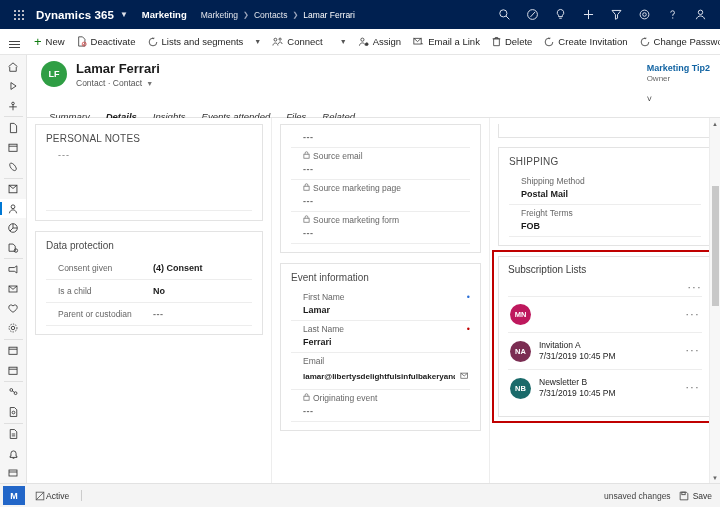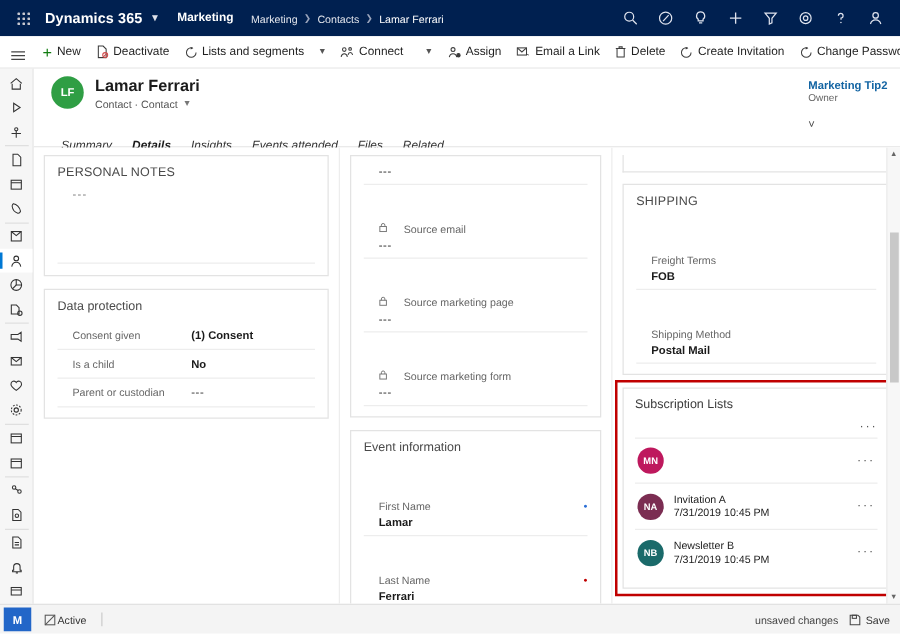--- a/index.html
+++ b/index.html
@@ -118,23 +118,22 @@
     margin-bottom: 10px;
   }
   .card-title {
     font-size: 10px; color: #4a4a4a; margin-bottom: 6px; font-weight: normal;
   }
   .card-title.caps { letter-spacing: .2px; }
 
   .field { padding: 3px 0 5px 12px; border-bottom: 1px solid #ededed; }
   .field:last-child { border-bottom: 1px solid #ededed; }
   .field-label {
-    font-size: 8.5px; color: #666; display: flex; align-items: flex-end; gap: 13px;
+    font-size: 8.5px; color: #666; display: flex; align-items: flex-end; gap: 3px;
     position: relative;
-    margin-top: 27px;
   }
   .field-value { font-size: 9px; font-weight: bold; color: #1b1b1b; margin-top: 3px; }
   .field-value.dim { color: #707070; font-weight: bold; letter-spacing: .5px;}
   .req { color: #c00000; font-size: 9px; margin-left: auto; }
   .req.blue { color:#2b6fd6; }
   .lock { flex: 0 0 auto; }
 
   
   .row2 { display: flex; align-items: center; padding: 6px 0 6px 12px; border-bottom: 1px solid #ededed; }
   .row2 .l { font-size: 8.5px; color: #666; width: 95px; flex: 0 0 95px; }
@@ -546,21 +545,21 @@
         <div class="notes-area">
           <div class="notes-dots">---</div>
           <div class="notes-rule"></div>
         </div>
       </div>
 
       <div class="card">
         <div class="card-title">Data protection</div>
         <div class="row2">
           <div class="l">Consent given</div>
-          <div class="v">(1) Consent</div>
+          <div class="v">(4) Consent</div>
         </div>
         <div class="row2">
           <div class="l">Is a child</div>
           <div class="v">No</div>
         </div>
         <div class="row2">
           <div class="l">Parent or custodian</div>
           <div class="v dim">---</div>
         </div>
       </div>
@@ -658,29 +657,29 @@
       </div>
     </div>
 
     <div class="col col-3">
       <div class="card" style="height:14px; padding:0; margin-bottom:9px; border-bottom:1px solid #e3e3e3; border-top:none;"></div>
 
       <div class="card">
         <div class="card-title caps">SHIPPING</div>
         <div class="field">
           <div class="field-label">
+            <span>Shipping Method</span>
+          </div>
+          <div class="field-value">Postal Mail</div>
+        </div>
+        <div class="field">
+          <div class="field-label">
             <span>Freight Terms</span>
           </div>
           <div class="field-value">FOB</div>
-        </div>
-        <div class="field">
-          <div class="field-label">
-            <span>Shipping Method</span>
-          </div>
-          <div class="field-value">Postal Mail</div>
         </div>
       </div>
 
       <div class="subs-wrap">
         <div class="subs-hl"></div>
         <div class="subs-card">
           <div class="subs-title">Subscription Lists</div>
           <div class="subs-toolbar">
             <span class="ell">···</span>
           </div>

